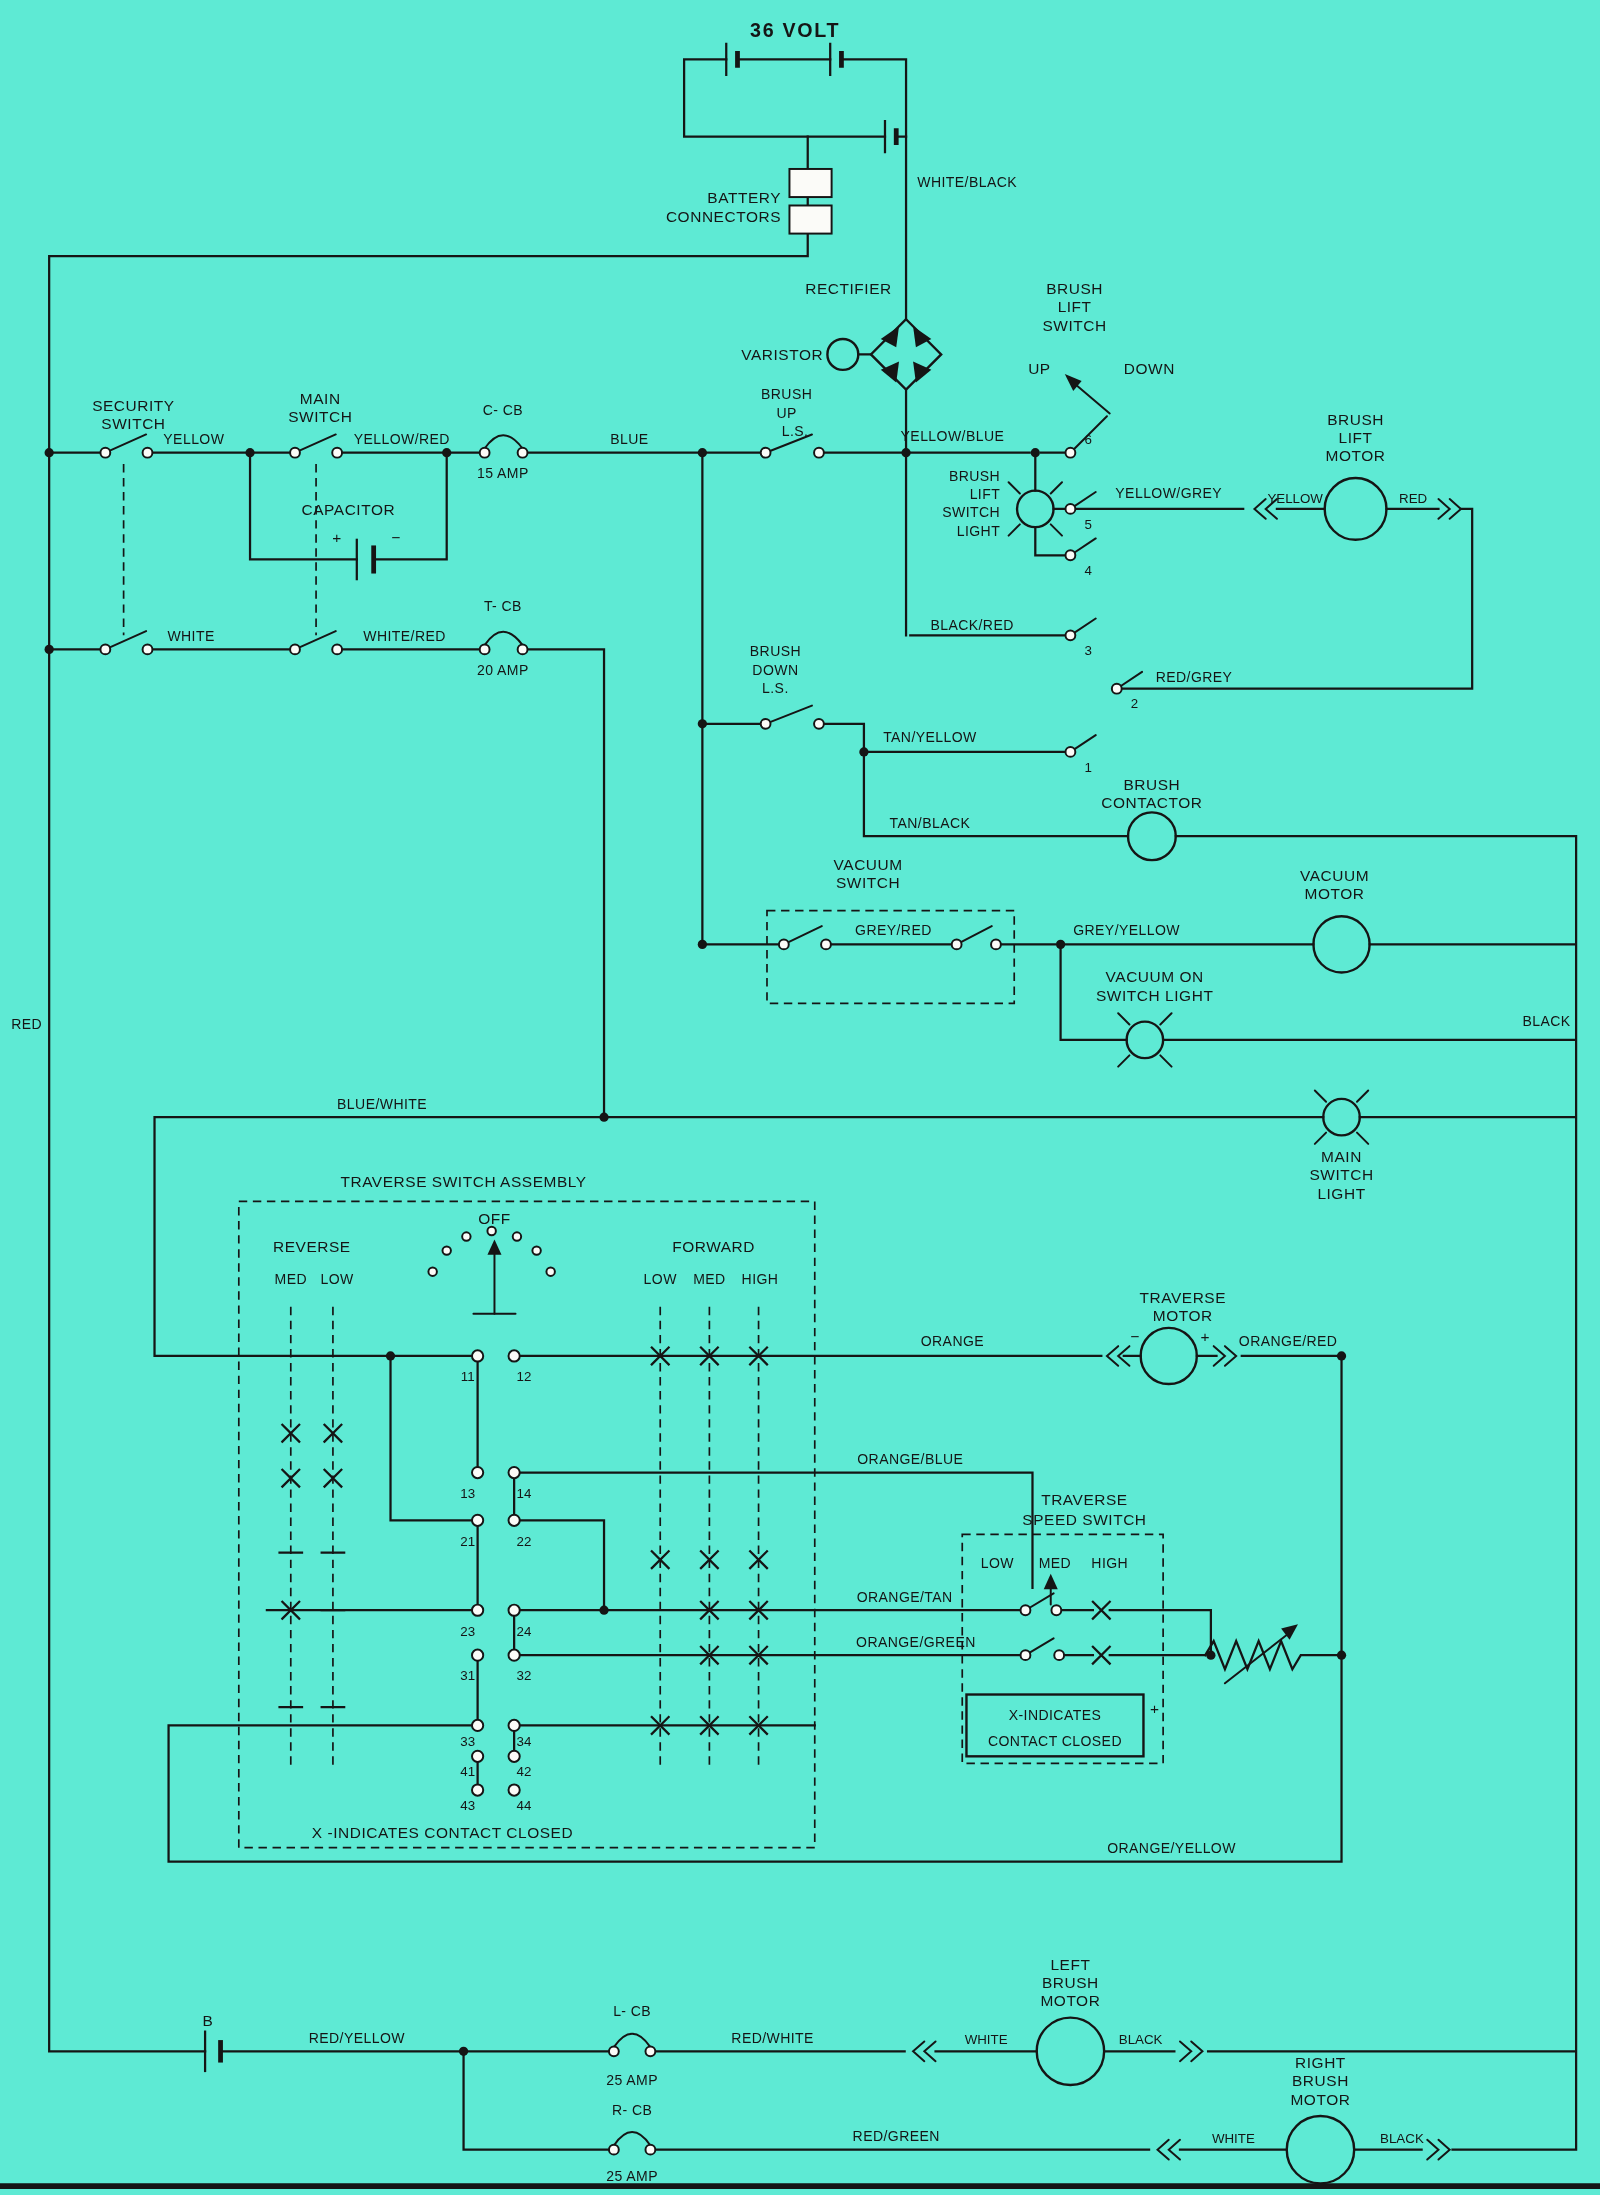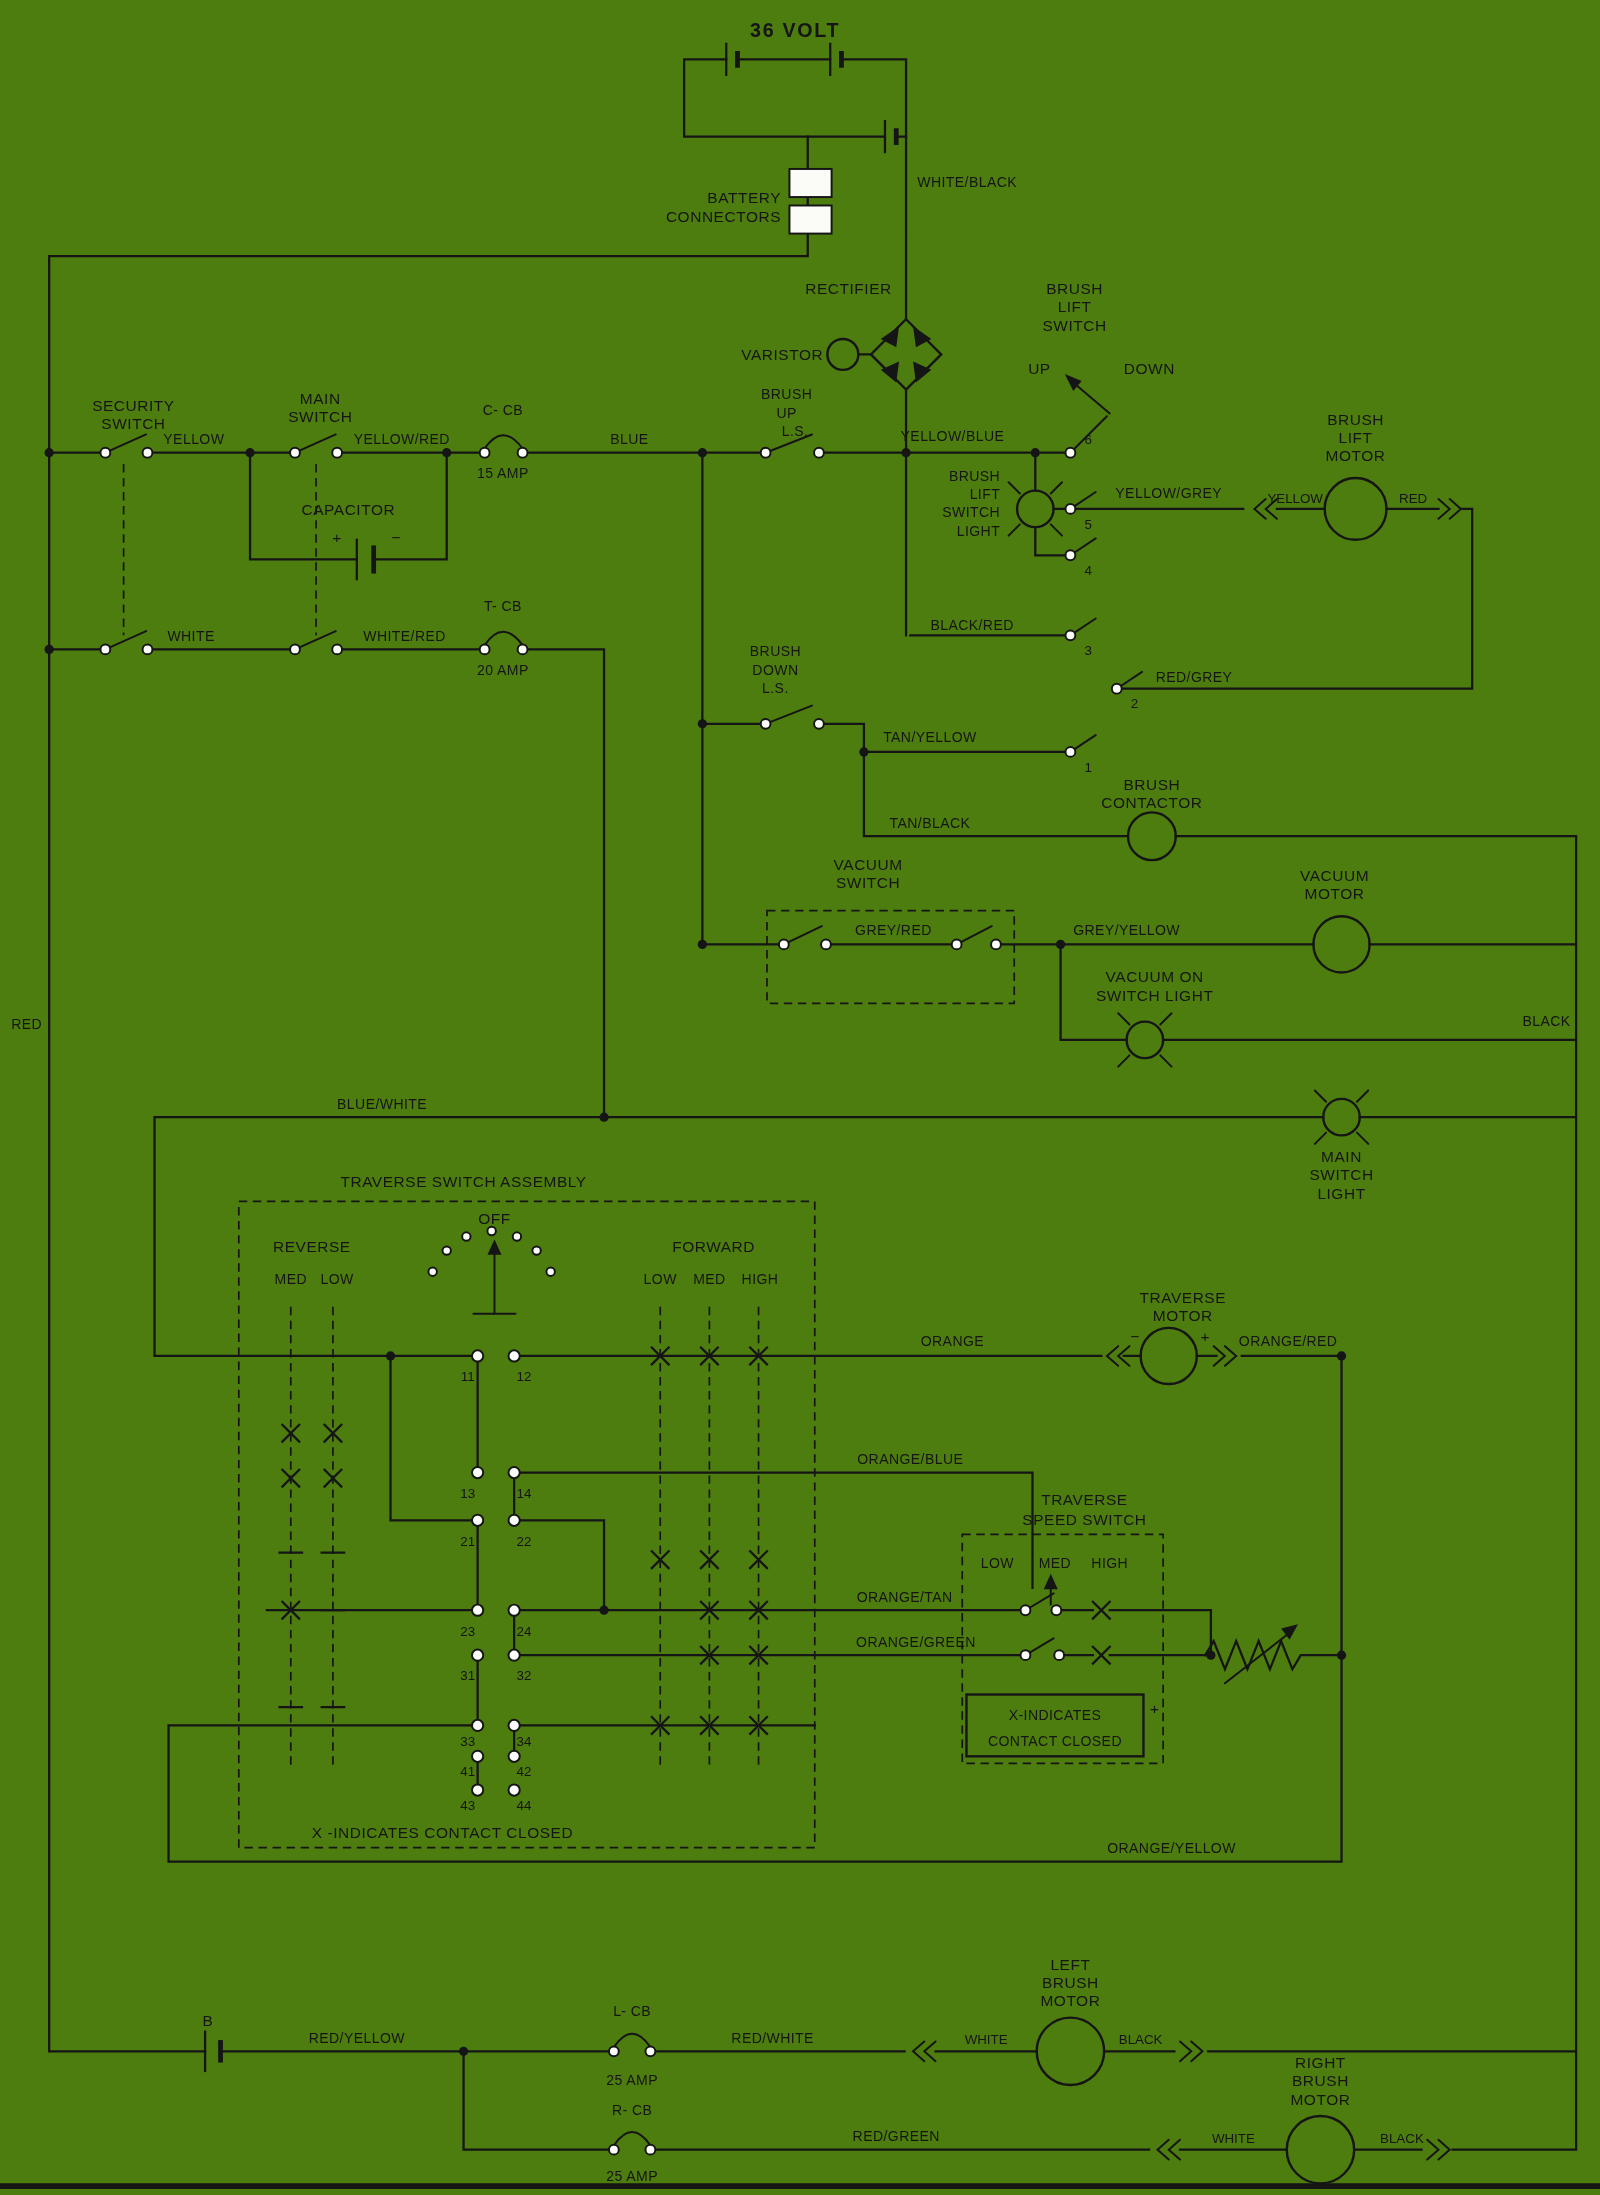--- a/index.html
+++ b/index.html
@@ -1,16 +1,16 @@
 <!DOCTYPE html>
 <html><head>
 <meta charset="utf-8">
 <style>
   html,body{margin:0;padding:0;background:#d9d9d9;}
-  .page{width:1600px;height:2195px;background:#4d7c0f;margin:0 auto;position:relative;}
+  .page{width:1600px;height:2195px;background:#5eead4;margin:0 auto;position:relative;}
   svg{display:block;}
   text{font-family:"Liberation Sans","DejaVu Sans",sans-serif;fill:#151515;}
   .lbl{font-size:11px;letter-spacing:.4px;}
   .sm{font-size:10px;letter-spacing:.3px;}
   .num{font-size:9.5px;}
   .big{font-size:14px;font-weight:bold;letter-spacing:1.2px;}
   .mid{text-anchor:middle;}
   .end{text-anchor:end;}
   .w{stroke:#151515;stroke-width:1.6;fill:none;stroke-linecap:square;}
   .w2{stroke:#151515;stroke-width:1.4;fill:none;stroke-linecap:round;}

